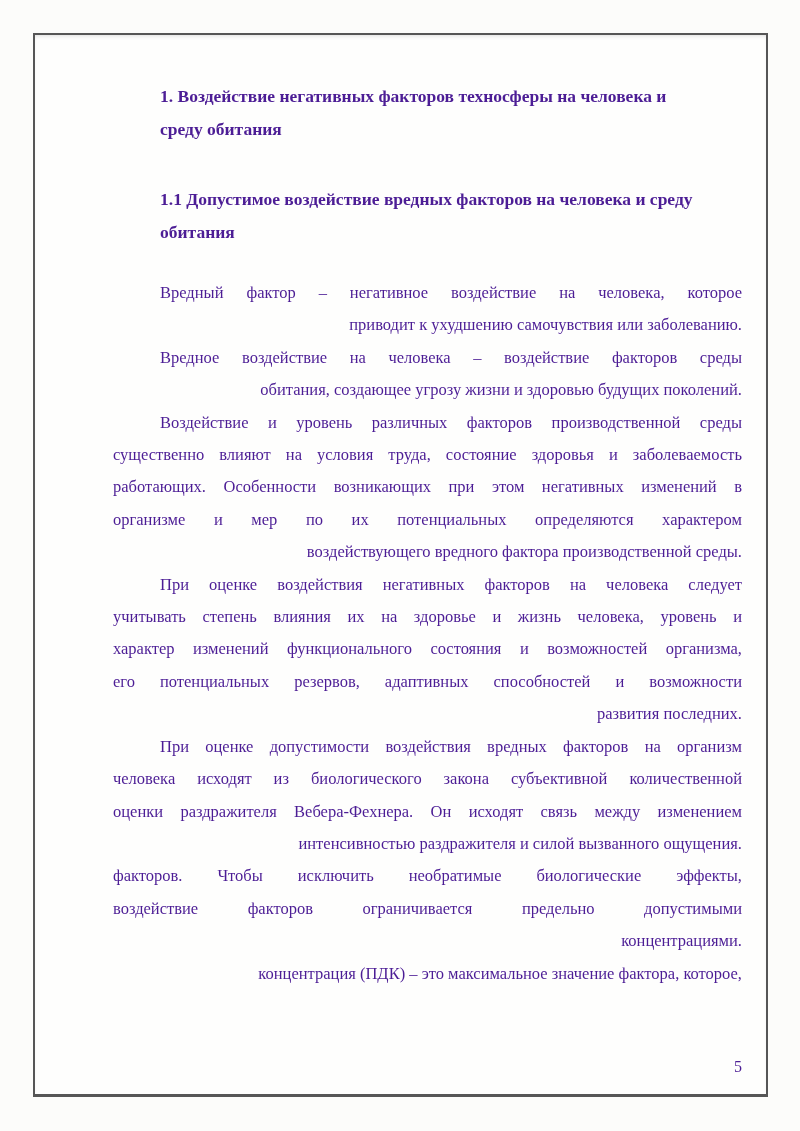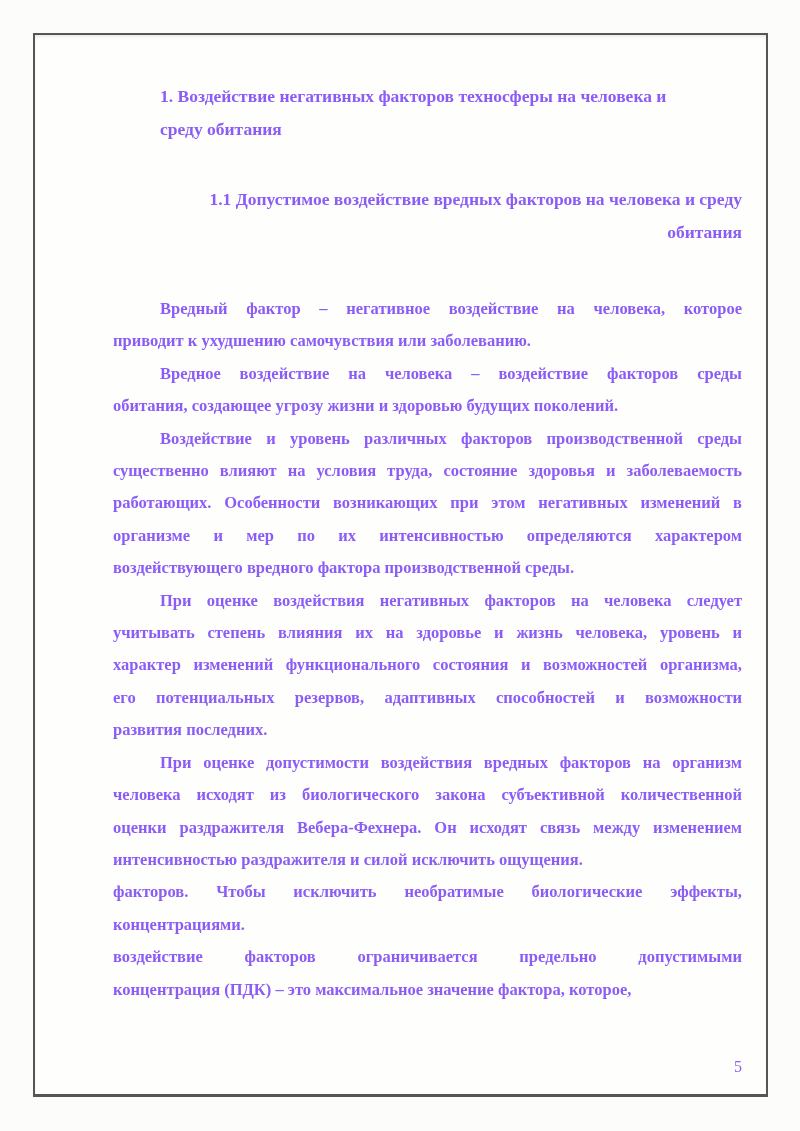--- a/index.html
+++ b/index.html
@@ -1,21 +1,21 @@
 <!DOCTYPE html>
 <html lang="ru"><head>
 <meta charset="utf-8">
 <style>
   html,body{margin:0;padding:0;background:#fcfcfa;}
   .sheet{
     position:relative;
     width:800px;height:1131px;
     background:#fcfcfa;
     font-family:"Liberation Serif","DejaVu Serif",serif;
-    color:#8b5cf6;
+    color:#4c1d95;
     overflow:hidden;
   }
   .frame{
     position:absolute;
     left:33px;top:33px;
     width:735px;height:1064px;
     box-sizing:border-box;
     border:2px solid #565656;
     border-bottom-width:3px;
     background:#fefefd;
@@ -27,27 +27,26 @@
     width:629px;
   }
   .heading{
     font-weight:bold;
     font-size:17.5px;
     line-height:33px;
     padding-left:47px;
   }
   .heading .ln{white-space:nowrap;}
   .content > .heading:nth-child(1){margin-bottom:37px;}
-  .content > .heading:nth-child(2){margin-bottom:44px;text-align:right;}
+  .content > .heading:nth-child(2){margin-bottom:28px;}
   .paragraph{
     font-size:16.5px;
     line-height:32.4px;
-    font-weight:bold;
   }
-  .paragraph .ln{min-height:32.4px;}
+  .paragraph .ln{min-height:32.4px;text-align:right;}
   .paragraph .ln.first{padding-left:47px;}
   .paragraph .ln.just{text-align:justify;text-align-last:justify;}
   .pagenum{
     position:absolute;
     left:113px;top:1058px;
     width:629px;
     text-align:right;
     font-size:16px;
   }
 </style>
@@ -70,39 +69,39 @@
         <div class="ln">приводит к ухудшению самочувствия или заболеванию.</div>
       </div>
       <div class="paragraph">
         <div class="ln first just">Вредное воздействие на человека – воздействие факторов среды</div>
         <div class="ln">обитания, создающее угрозу жизни и здоровью будущих поколений.</div>
       </div>
       <div class="paragraph">
         <div class="ln first just">Воздействие и уровень различных факторов производственной среды</div>
         <div class="ln just">существенно влияют на условия труда, состояние здоровья и заболеваемость</div>
         <div class="ln just">работающих. Особенности возникающих при этом негативных изменений в</div>
-        <div class="ln just">организме и мер по их интенсивностью определяются характером</div>
+        <div class="ln just">организме и мер по их потенциальных определяются характером</div>
         <div class="ln">воздействующего вредного фактора производственной среды.</div>
       </div>
       <div class="paragraph">
         <div class="ln first just">При оценке воздействия негативных факторов на человека следует</div>
         <div class="ln just">учитывать степень влияния их на здоровье и жизнь человека, уровень и</div>
         <div class="ln just">характер изменений функционального состояния и возможностей организма,</div>
         <div class="ln just">его потенциальных резервов, адаптивных способностей и возможности</div>
         <div class="ln">развития последних.</div>
       </div>
       <div class="paragraph">
         <div class="ln first just">При оценке допустимости воздействия вредных факторов на организм</div>
         <div class="ln just">человека исходят из биологического закона субъективной количественной</div>
         <div class="ln just">оценки раздражителя Вебера-Фехнера. Он исходят связь между изменением</div>
-        <div class="ln">интенсивностью раздражителя и силой исключить ощущения.</div>
+        <div class="ln">интенсивностью раздражителя и силой вызванного ощущения.</div>
       </div>
       <div class="paragraph">
         <div class="ln just">факторов. Чтобы исключить необратимые биологические эффекты,</div>
+        <div class="ln just">воздействие факторов ограничивается предельно допустимыми</div>
         <div class="ln">концентрациями.</div>
-        <div class="ln just">воздействие факторов ограничивается предельно допустимыми</div>
       </div>
       <div class="paragraph">
         <div class="ln">концентрация (ПДК) – это максимальное значение фактора, которое,</div>
       </div>
     </div>
   <div class="pagenum">5</div>
 </div>
 
 </body></html>

